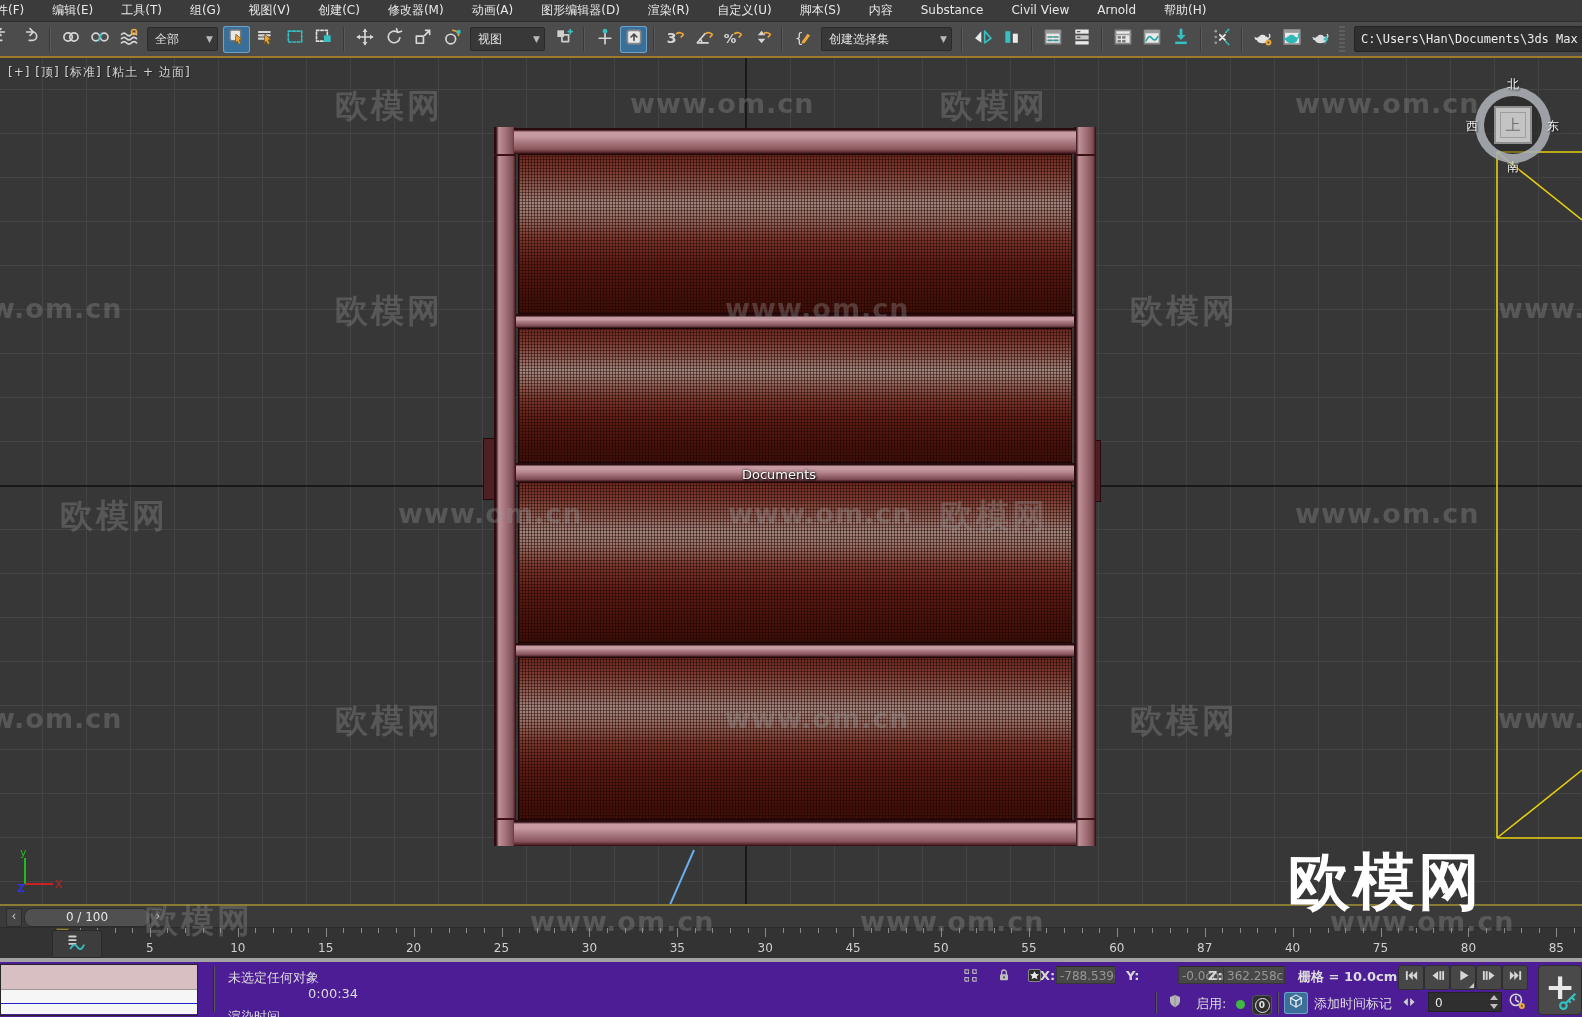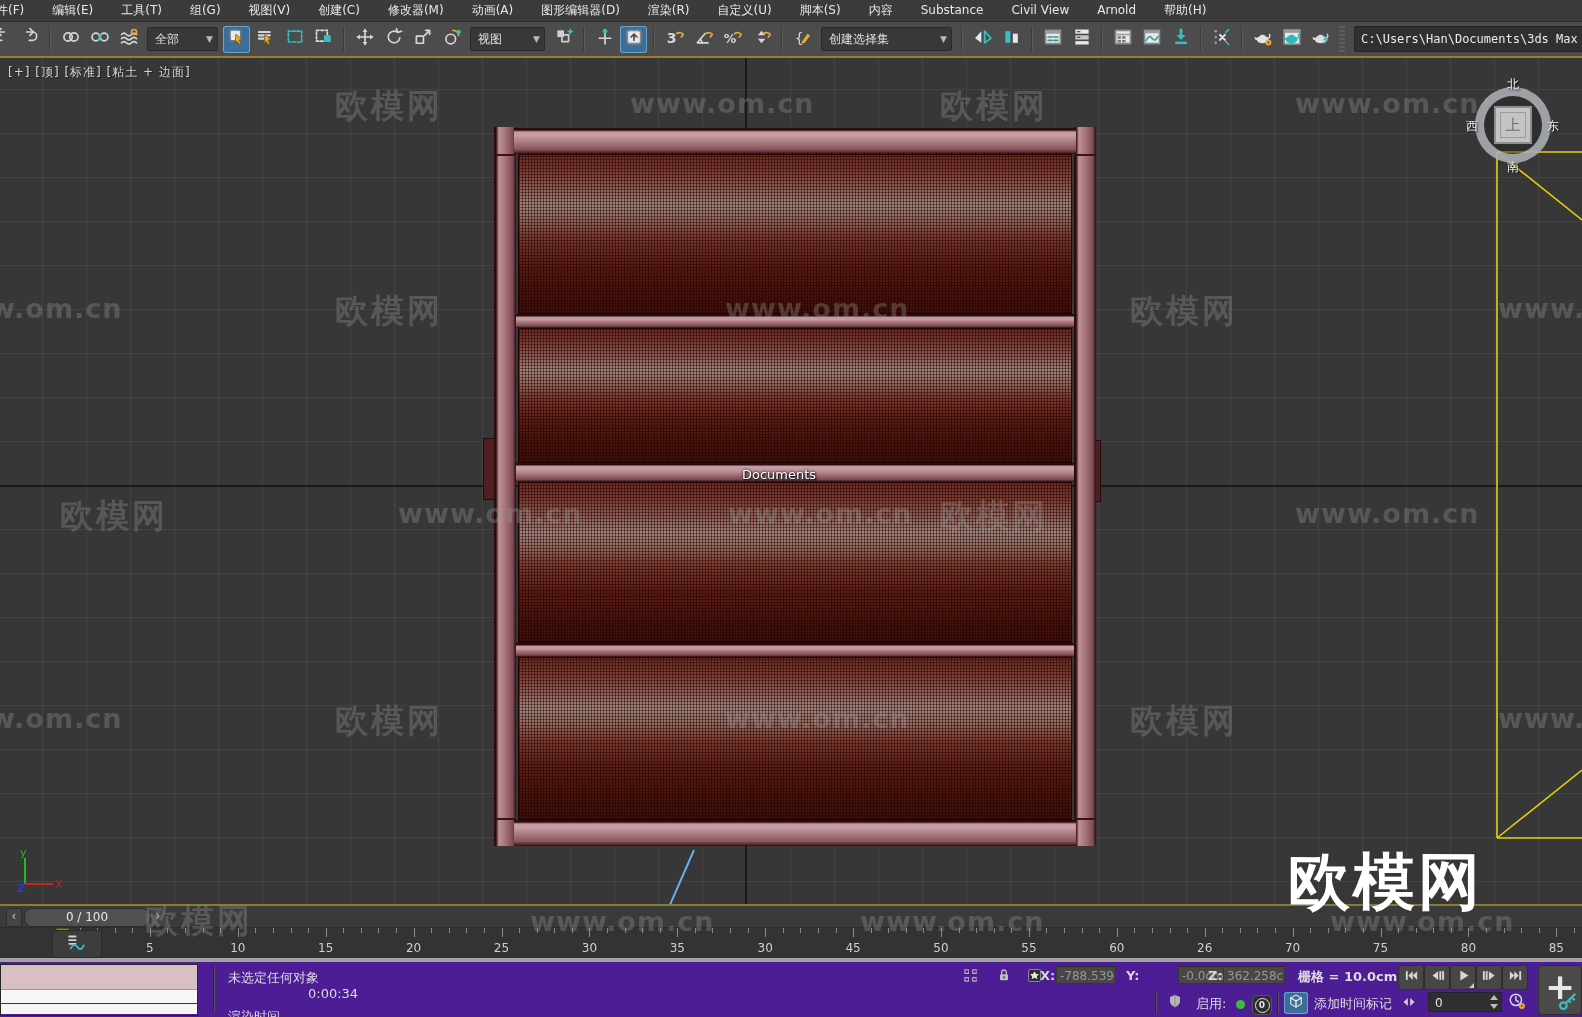--- a/index.html
+++ b/index.html
@@ -550,27 +550,27 @@
     <div class="tick" style="left: 1064.06px; height: 5px;"></div>
     <div class="tick" style="left: 1081.64px; height: 5px;"></div>
     <div class="tick" style="left: 1099.22px; height: 5px;"></div>
     <div class="tick" style="left: 1116.8px; height: 9px;"></div>
     <div class="tick-label" style="left: 1116.8px;">60</div>
     <div class="tick" style="left: 1134.38px; height: 5px;"></div>
     <div class="tick" style="left: 1151.96px; height: 5px;"></div>
     <div class="tick" style="left: 1169.54px; height: 5px;"></div>
     <div class="tick" style="left: 1187.12px; height: 5px;"></div>
     <div class="tick" style="left: 1204.7px; height: 9px;"></div>
-    <div class="tick-label" style="left: 1204.7px;">26</div>
+    <div class="tick-label" style="left: 1204.7px;">87</div>
     <div class="tick" style="left: 1222.28px; height: 5px;"></div>
     <div class="tick" style="left: 1239.86px; height: 5px;"></div>
     <div class="tick" style="left: 1257.44px; height: 5px;"></div>
     <div class="tick" style="left: 1275.02px; height: 5px;"></div>
     <div class="tick" style="left: 1292.6px; height: 9px;"></div>
-    <div class="tick-label" style="left: 1292.6px;">70</div>
+    <div class="tick-label" style="left: 1292.6px;">40</div>
     <div class="tick" style="left: 1310.18px; height: 5px;"></div>
     <div class="tick" style="left: 1327.76px; height: 5px;"></div>
     <div class="tick" style="left: 1345.34px; height: 5px;"></div>
     <div class="tick" style="left: 1362.92px; height: 5px;"></div>
     <div class="tick" style="left: 1380.5px; height: 9px;"></div>
     <div class="tick-label" style="left: 1380.5px;">75</div>
     <div class="tick" style="left: 1398.08px; height: 5px;"></div>
     <div class="tick" style="left: 1415.66px; height: 5px;"></div>
     <div class="tick" style="left: 1433.24px; height: 5px;"></div>
     <div class="tick" style="left: 1450.82px; height: 5px;"></div>

